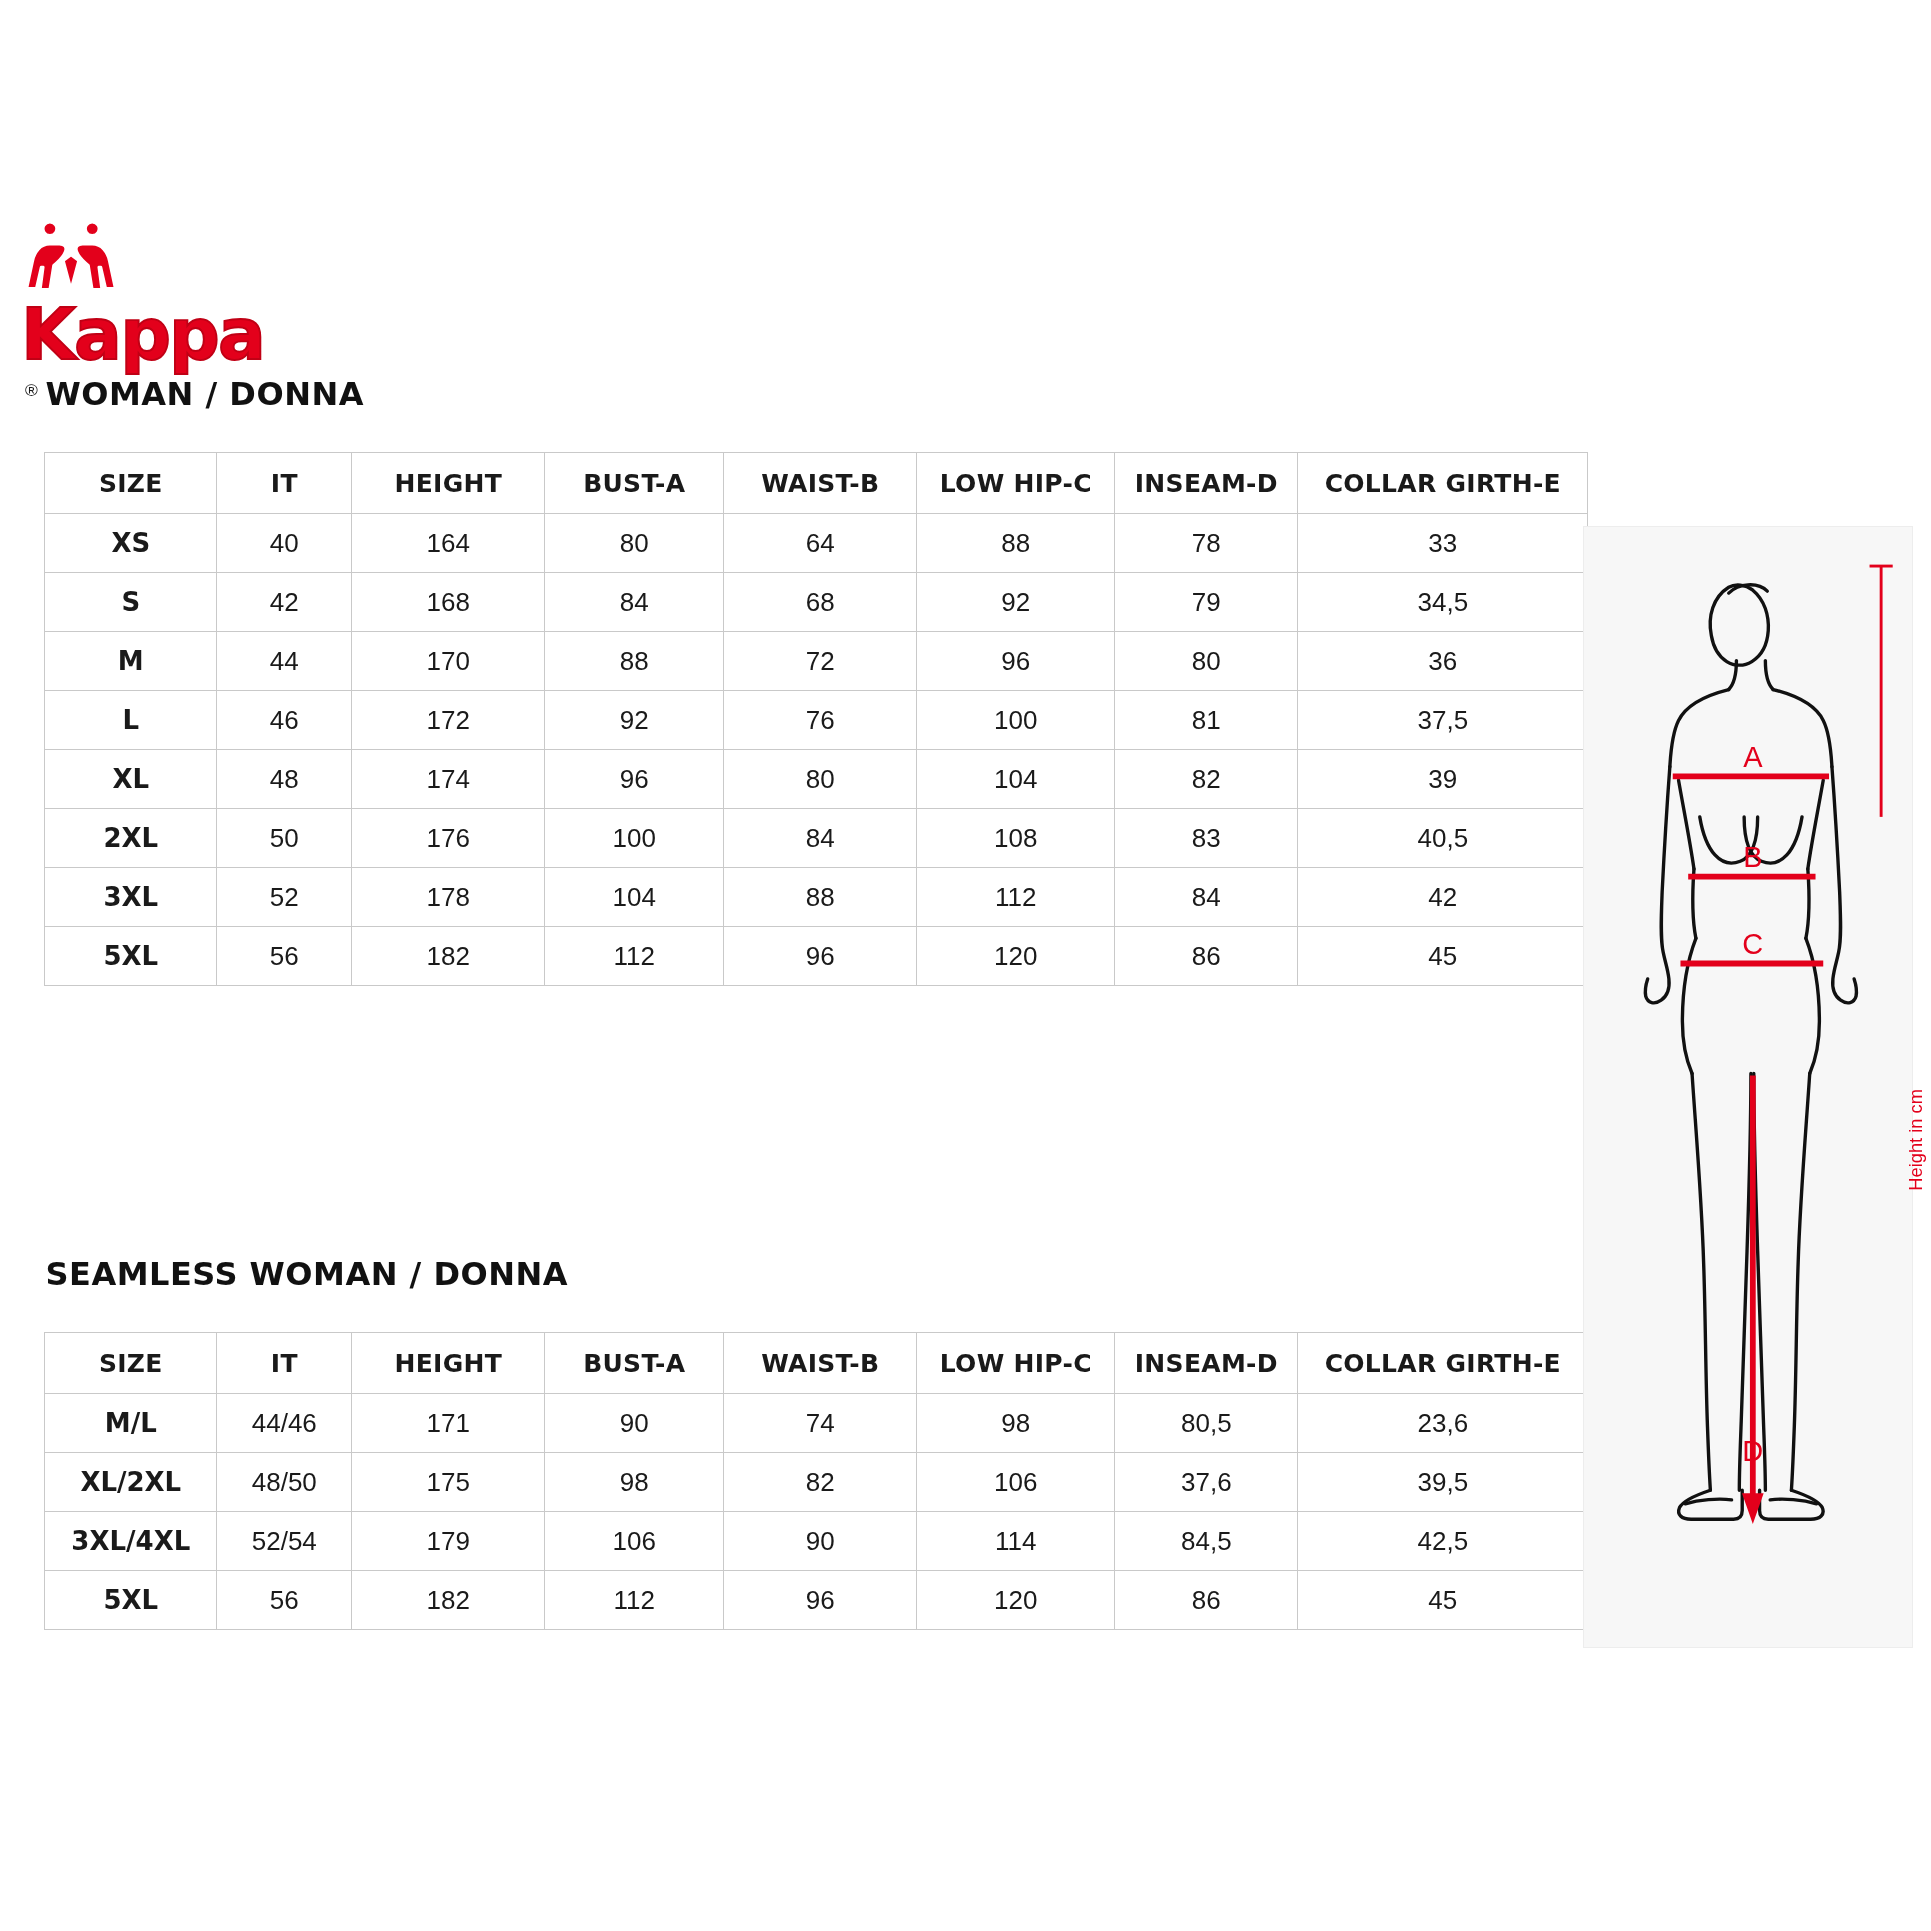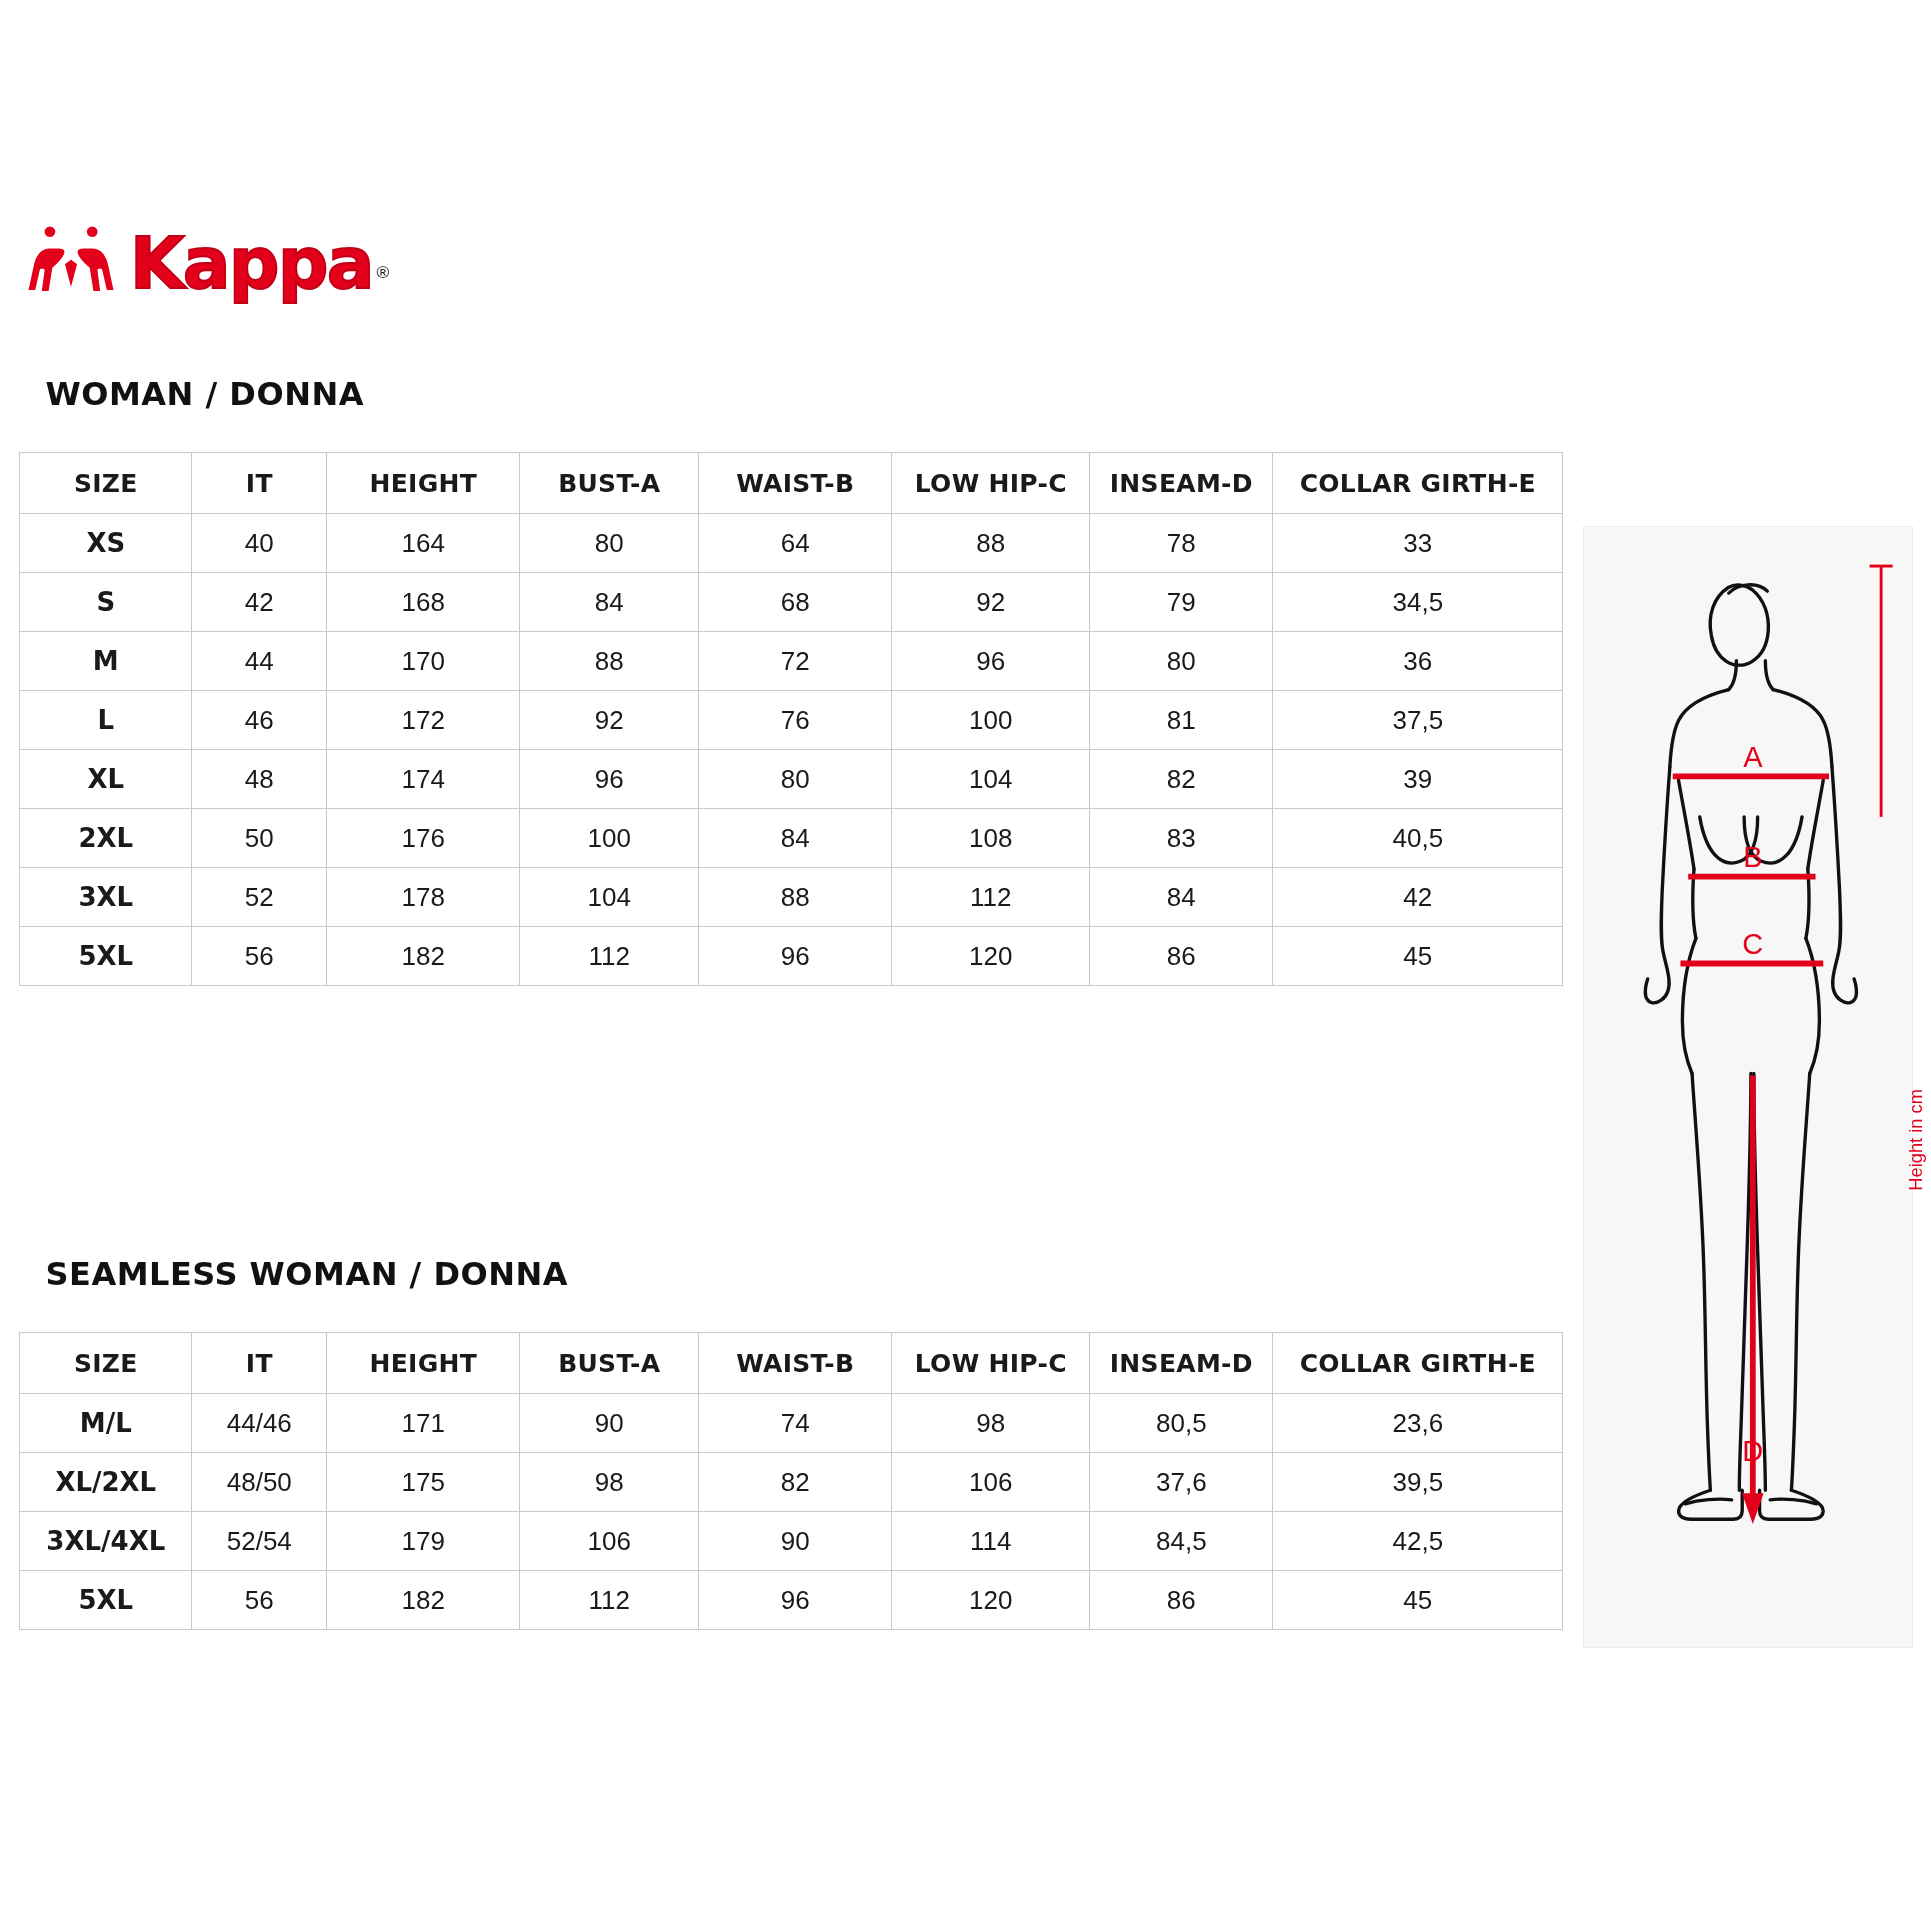--- a/index.html
+++ b/index.html
@@ -22,21 +22,21 @@
     height: 1931px;
   }
 
   
   .logo {
     position: absolute;
     left: 21px;
     top: 222px;
     height: 82px;
     display: flex;
-    align-items: center;
+    flex-direction: column;
   }
   .logo-mark {
     width: 101px;
     height: 77px;
     position: relative;
     margin-right: 7.7px;
   }
   .logo-mark svg { display: block; }
   .logo-word {
     font-family: "DejaVu Sans", sans-serif;
@@ -81,20 +81,21 @@
   }
   #title-woman { left: 13.5px; top: 375px; }
   #title-seamless { left: 13.5px; top: 1255px; }
 
   
   table.size-table {
     position: absolute;
     border-collapse: collapse;
     table-layout: fixed;
     font-size: 25px;
+    margin-left: 25px;
   }
   table.size-table td, table.size-table th {
     border: 1px solid #c9c9c9;
     text-align: center;
     font-weight: normal;
     color: #1a1a1a;
     padding: 0;
     height: 58px;
   }
   table.size-table thead th {

